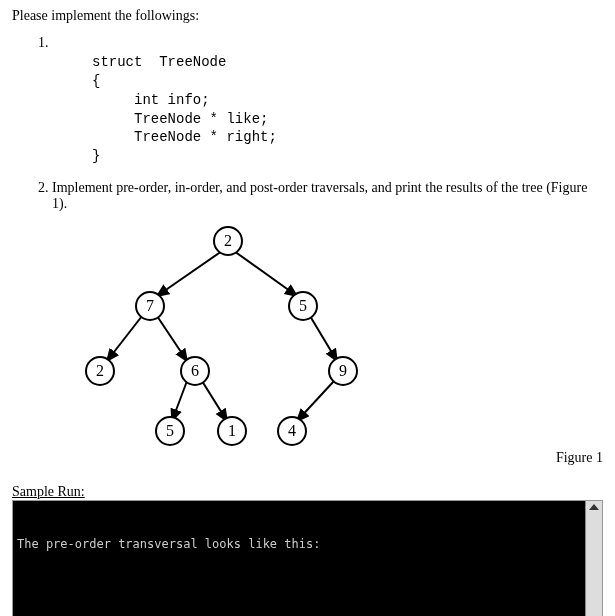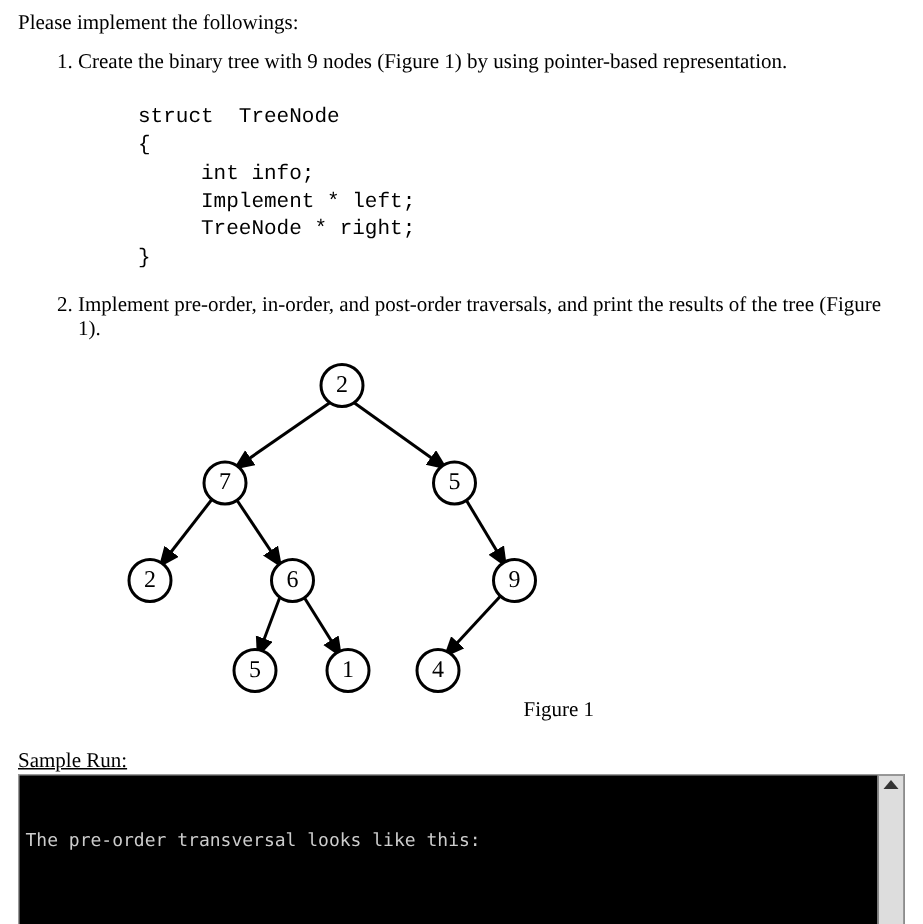--- a/index.html
+++ b/index.html
@@ -35,21 +35,21 @@
     border-radius: 50%;
     background: #fff;
     display: flex;
     align-items: center;
     justify-content: center;
     font-size: 16px;
     box-sizing: border-box;
     z-index: 2;
   }
   svg.edges { position: absolute; top:0; left:0; z-index:1; }
-  .fig-caption { text-align: center; margin-left: 130px; font-size: 14px; margin-bottom: 16px; }
+  .fig-caption { text-align: right; margin-left: 130px; font-size: 14px; margin-bottom: 16px; }
   .sample-label { text-decoration: underline; margin-top: 18px; }
   .terminal {
     background: #000;
     color: #ccc;
     font-family: "Lucida Console", monospace;
     font-size: 12px;
     padding: 2px 6px 4px 4px;
     border: 1px solid #999;
     position: relative;
     line-height: 1.35;
@@ -74,26 +74,25 @@
     margin-top: 3px;
   }
 </style>
 </head>
 <body>
 
 <div class="intro">Please implement the followings:</div>
 
 <ol>
   <li>
-    <span>Create the binary tree with 9 nodes (Figure 1) by using pointer-based representation.</span>
     <div class="code">
 <span>struct  TreeNode</span>
 <span>{</span>
 <span>     int info;</span>
-<span>     Implement * left;</span>
+<span>     TreeNode * like;</span>
 <span>     TreeNode * right;</span>
 <span>}</span></div>
   </li>
   <li>
     <span>Implement pre-order, in-order, and post-order traversals, and print the results of the tree (Figure 1).</span>
   </li>
 </ol>
 
 <div class="tree-wrap">
   <svg class="edges" width="320" height="220">

